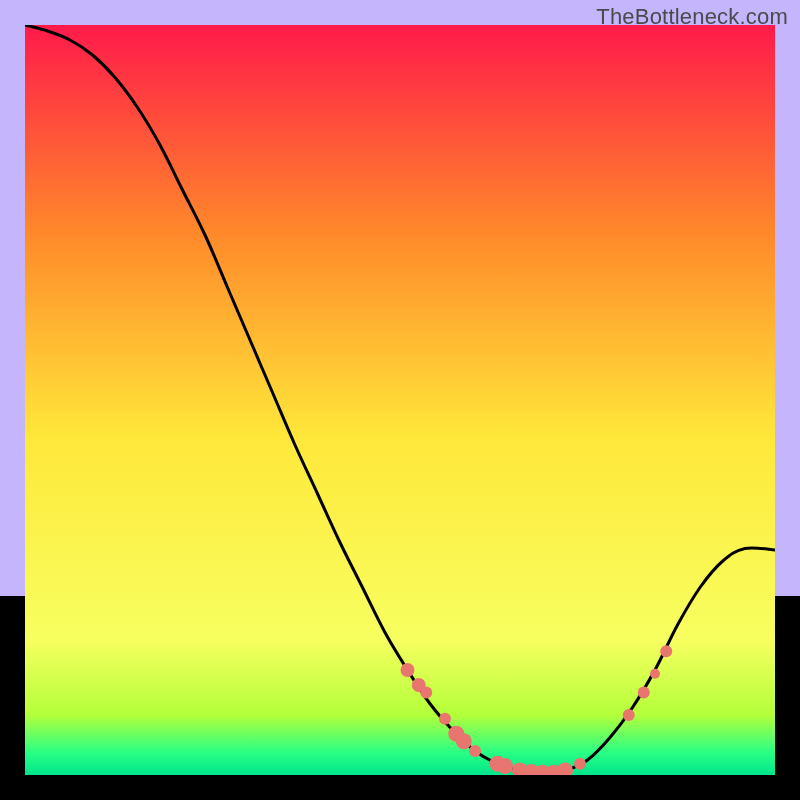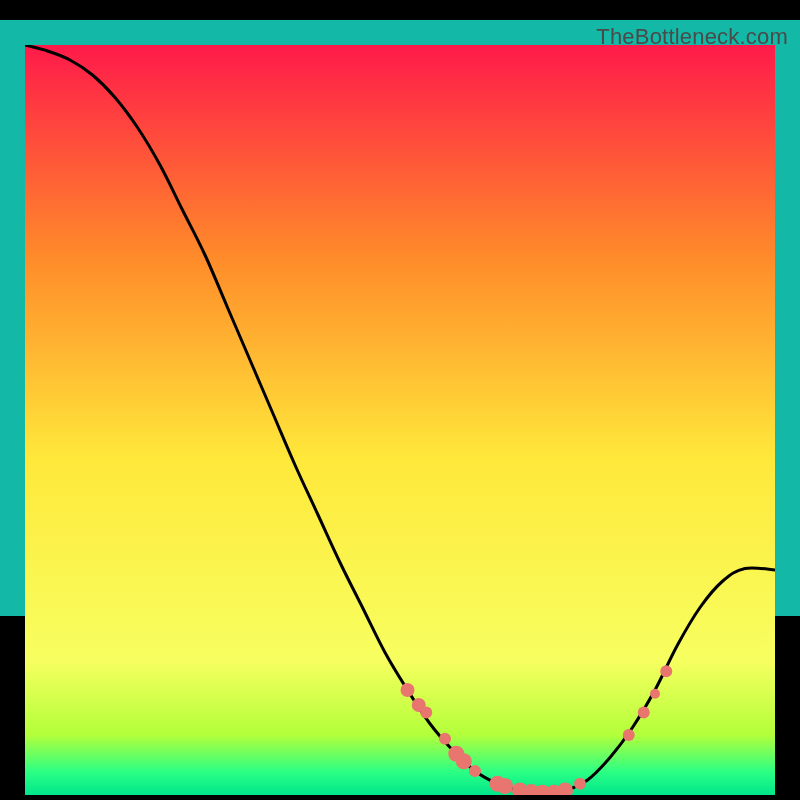--- a/index.html
+++ b/index.html
@@ -8,22 +8,21 @@
     width: 800px;
     height: 800px;
     background: #000;
     font-family: Arial, Helvetica, sans-serif;
     overflow: hidden;
   }
   .frame {
     position: relative;
     width: 800px;
     height: 596px;
-    background: #14b8a6;
-    margin-top: 20px;
+    background: #c4b5fd;
   }
   .watermark {
     position: absolute;
     top: 4px;
     right: 12px;
     color: #4a4a4a;
     font-size: 22px;
     font-weight: 500;
     letter-spacing: 0.2px;
     z-index: 10;

